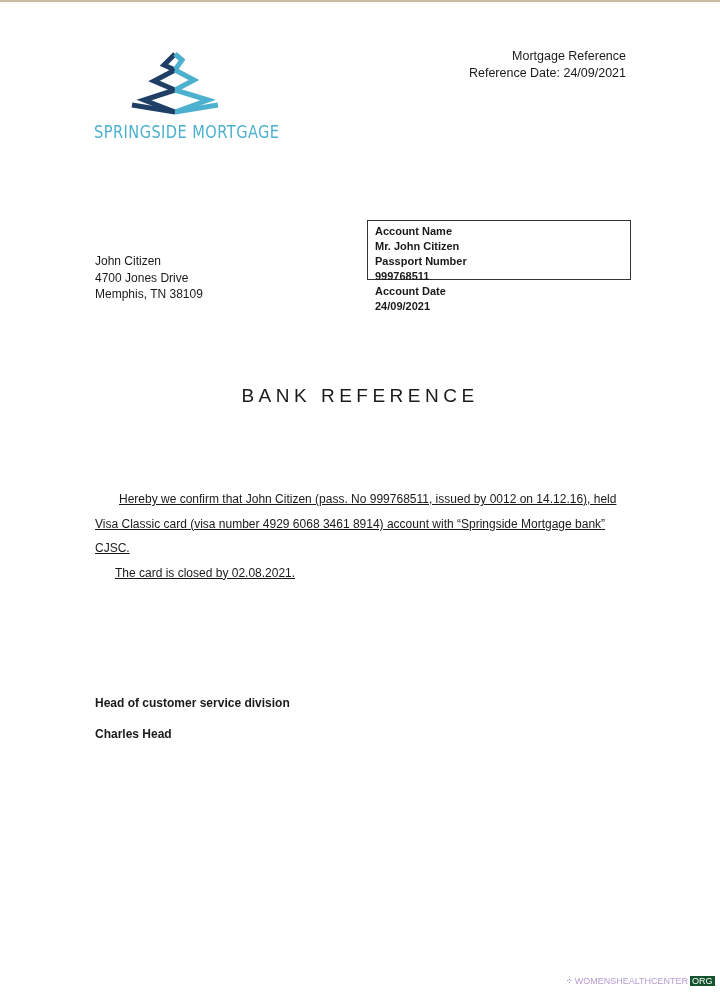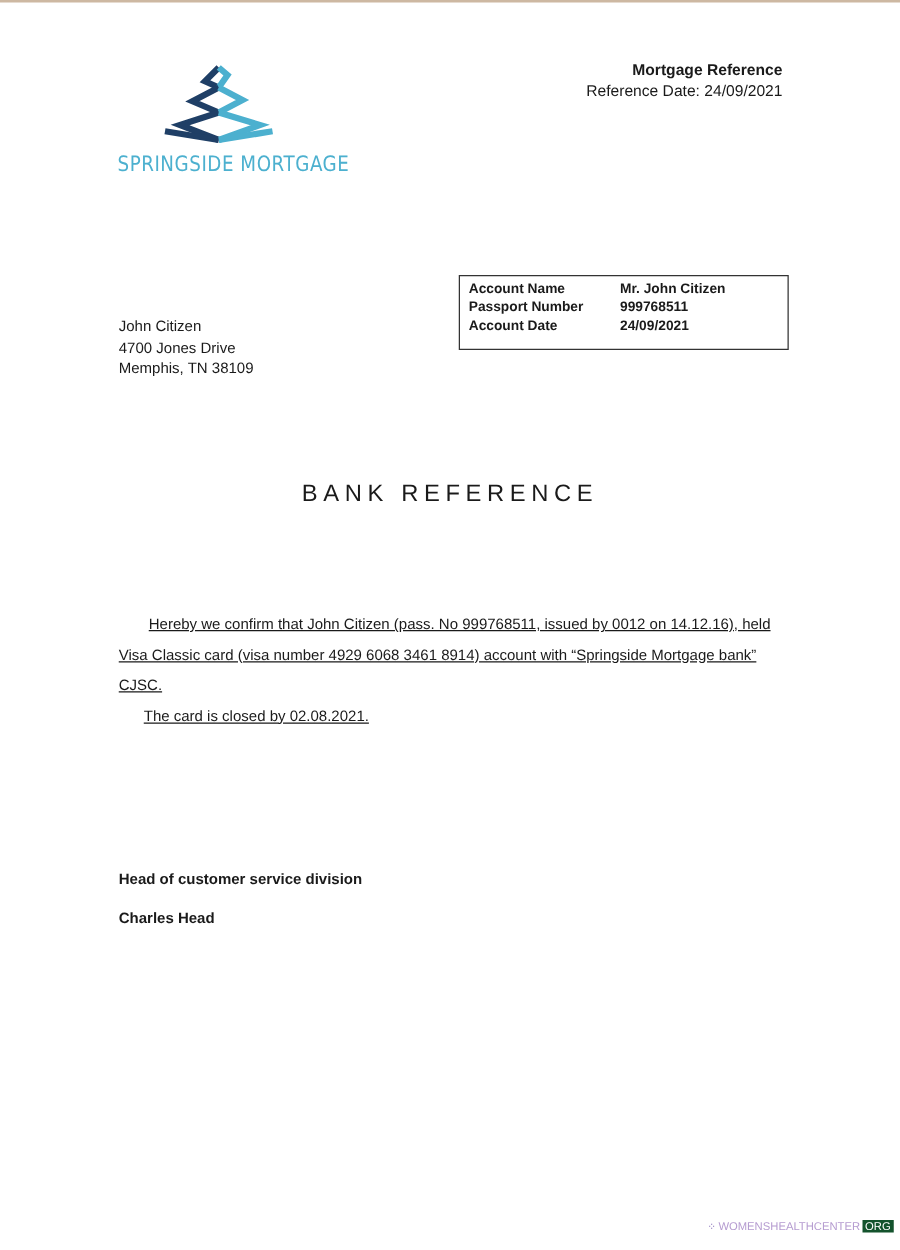--- a/index.html
+++ b/index.html
@@ -11,27 +11,27 @@
     }
     .top-rule { position: absolute; left: 0; top: 0; width: 720px; height: 2px; background: #cdb8a2; }
     .logo { position: absolute; left: 92px; top: 50px; width: 170px; height: 100px; }
     .logo svg { position: absolute; left: 36px; top: 0; }
     .logo-text {
       position: absolute; left: 2px; top: 72px; font-size: 17px; letter-spacing: 0.5px;
       color: #4cb0cf; font-family: "DejaVu Sans", sans-serif; transform: scaleX(0.86); transform-origin: left;
       white-space: nowrap;
     }
     .ref-head { position: absolute; right: 94px; top: 48px; text-align: right; font-size: 12.5px; line-height: 17px; }
-    .ref-head .t { font-weight: bold; }
+    .ref-head .t { font-weight: normal; }
     .acct-box {
       position: absolute; left: 367px; top: 220px; width: 264px; height: 60px;
       border: 1.5px solid #333; box-sizing: border-box; padding: 3px 7px;
       font-size: 11px; font-weight: bold; line-height: 15px;
     }
-    .acct-row { display: flex; }
+    .acct-row { display: flex; flex-direction: column; }
     .acct-row .k { width: 121px; }
     .addr { position: absolute; left: 95px; top: 253px; font-size: 12px; line-height: 16.5px; }
     .title {
       position: absolute; left: 0; width: 720px; top: 385px; text-align: center;
       font-size: 19px; font-weight: normal; letter-spacing: 4.5px;
     }
     .body-text { position: absolute; left: 95px; top: 487px; width: 540px; font-size: 12px; line-height: 24.5px; }
     .body-text p { margin: 0; text-decoration: underline; }
     .indent { text-indent: 24px; }
     .sign { position: absolute; left: 95px; top: 688px; font-size: 12px; font-weight: bold; line-height: 31px; }

